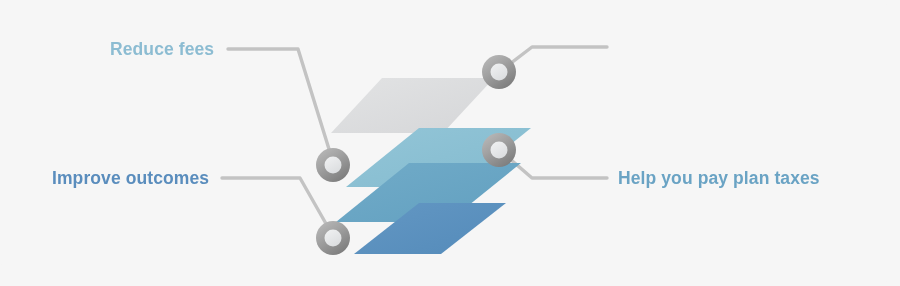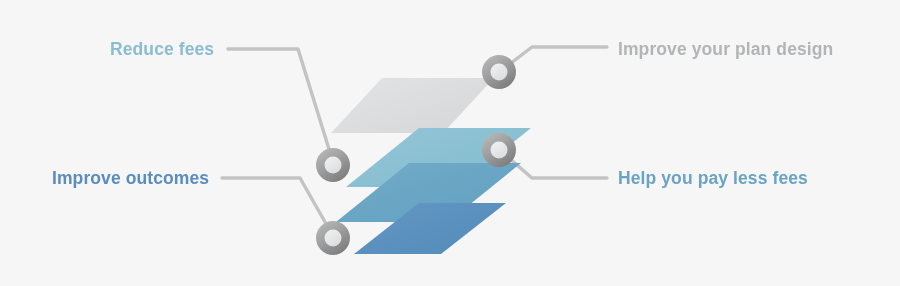--- a/index.html
+++ b/index.html
@@ -125,17 +125,16 @@
         <circle cx="333" cy="238" r="17" fill="url(#node-ring-grad)"></circle>
         <circle cx="333" cy="238" r="8.5" fill="url(#node-center-grad)"></circle>
       </g>
     </g>
   </svg>
 
   <div class="callout-label" id="label-reduce-fees" style="color: rgb(140, 188, 210);">Reduce fees</div>
 
   <div class="callout-label" id="label-improve-outcomes" style="color: rgb(90, 141, 189);">Improve outcomes</div>
 
-  <div class="callout-label" id="label-plan-design" style="color: rgb(179, 180, 181);">Improve your plan design</div>
 
-  <div class="callout-label" id="label-less-taxes" style="color: rgb(106, 163, 196);">Help you pay less fees</div>
+  <div class="callout-label" id="label-less-taxes" style="color: rgb(106, 163, 196);">Help you pay plan taxes</div>
 
 </div>
 
 </body></html>

